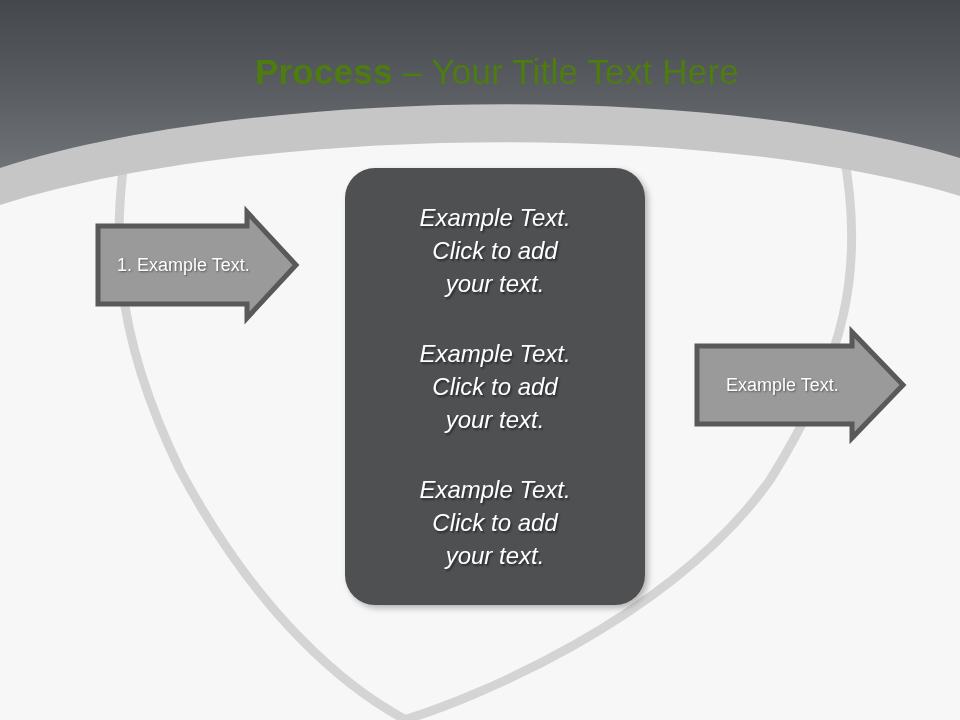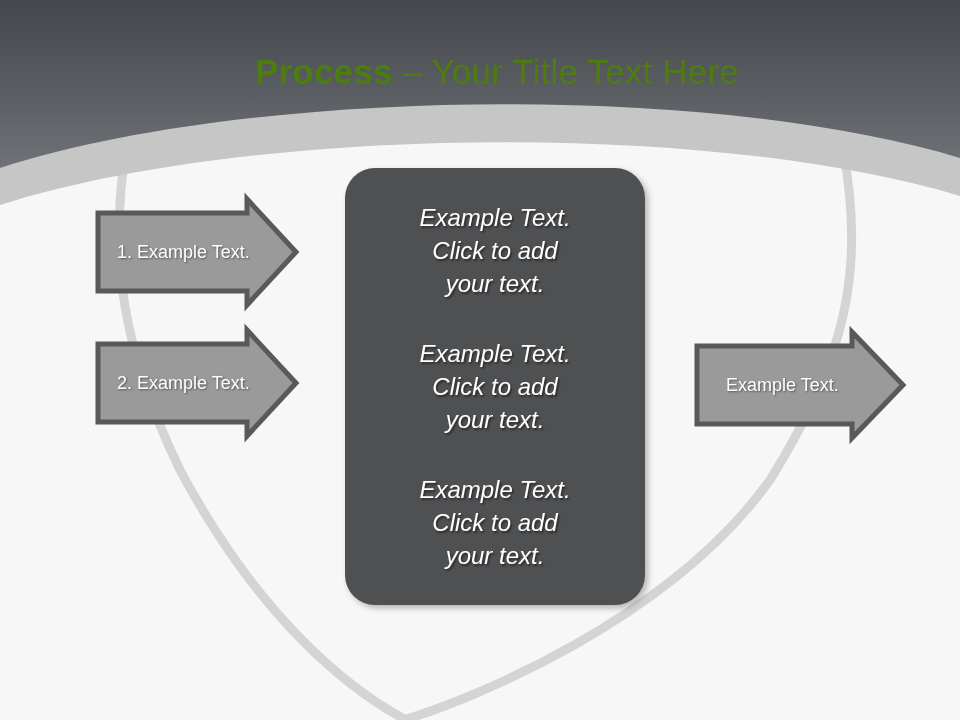--- a/index.html
+++ b/index.html
@@ -131,33 +131,27 @@
       <path d="M 0 205 C 240 128, 700 118, 960 196 L 960 150 C 700 72, 240 82, 0 160 Z" fill="#c6c6c6"></path>
 
       <path d="M 0 0 L 960 0 L 960 158 C 700 80, 240 90, 0 168 Z" fill="url(#headerGrad)"></path>
     </g>
   </svg>
 
   <div id="title">
     <span class="bold">Process</span><span class="rest"> – Your Title Text Here</span>
   </div>
 
-  <div class="arrow" style="left:95px; top:196px; width:204px; height:112px;">
+  <div class="arrow" style="left:95px; top:209px; width:204px; height:112px;">
     <svg width="204" height="112" viewBox="0 0 204 112">
       <polygon points="3,17 152,17 152,3 201,56 152,109 152,95 3,95" fill="#9a9a9a" stroke="#595959" stroke-width="5" stroke-linejoin="miter"></polygon>
     </svg>
     <div class="arrow-label left-block">1. Example Text.</div>
   </div>
 
-  <div class="arrow" style="left:95px; top:327px; width:204px; height:112px;">
-    <svg width="204" height="112" viewBox="0 0 204 112">
-      <polygon points="3,17 152,17 152,3 201,56 152,109 152,95 3,95" fill="#9a9a9a" stroke="#595959" stroke-width="5" stroke-linejoin="miter"></polygon>
-    </svg>
-    <div class="arrow-label left-block">2. Example Text.</div>
-  </div>
 
 
   <div class="arrow" style="left:694px; top:329px; width:212px; height:112px;">
     <svg width="212" height="112" viewBox="0 0 212 112">
       <polygon points="3,17 158,17 158,3 209,56 158,109 158,95 3,95" fill="#9a9a9a" stroke="#595959" stroke-width="5" stroke-linejoin="miter"></polygon>
     </svg>
     <div class="arrow-label left-block" style="padding-left:32px;">Example Text.</div>
   </div>
 
   <div id="center-panel">

